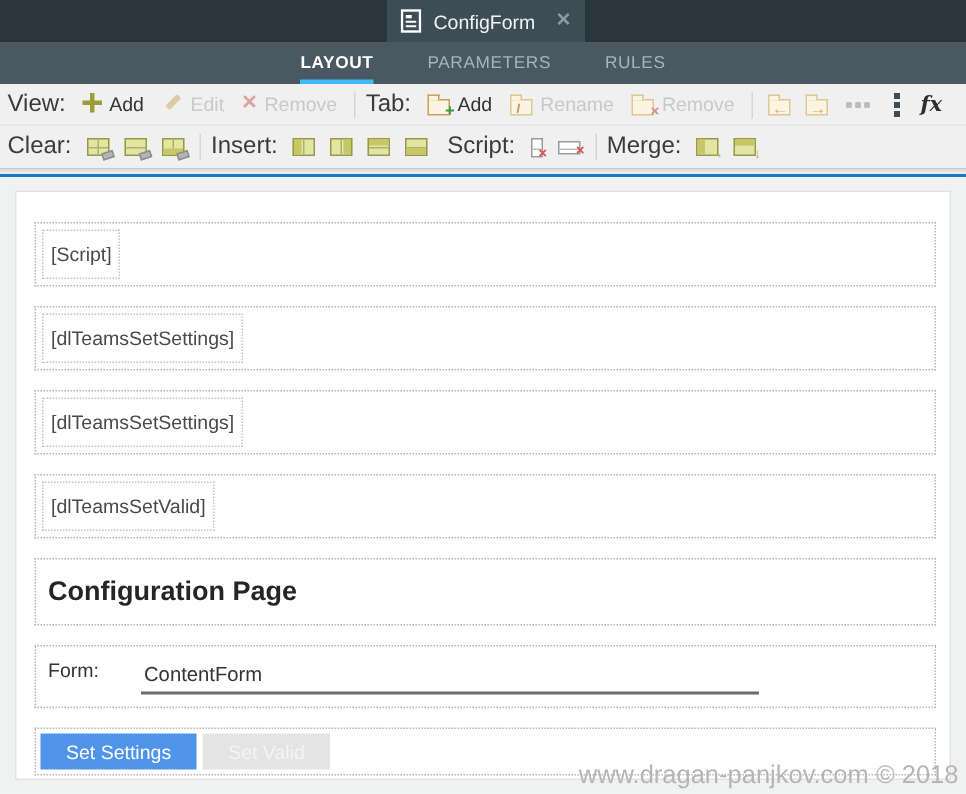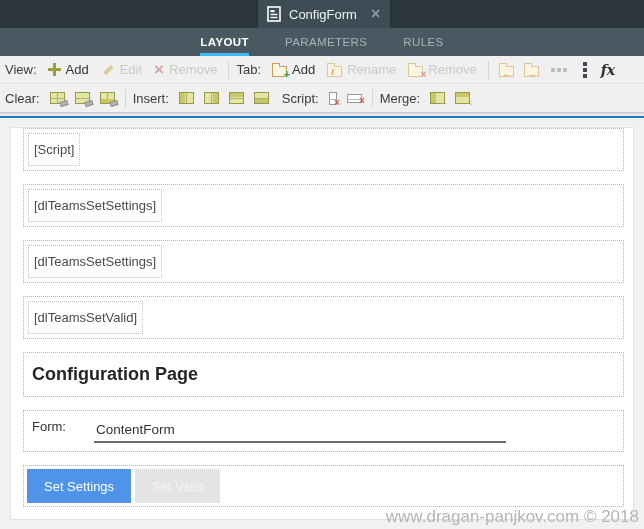--- a/index.html
+++ b/index.html
@@ -17,22 +17,22 @@
   
   .navbar { height:28px; background:#4a5961; display:flex; justify-content:center; gap:36px; }
   .navtab { display:flex; align-items:center; color:#a7b4ba; font-size:11.5px; letter-spacing:.4px;
             border-bottom:3px solid transparent; padding-top:3px; cursor:pointer; }
   .navtab.active { color:#ffffff; font-weight:bold; border-bottom-color:#3fb9f8; }
 
   
   .toolbar { background:#f0f0f0; }
   .trow { height:28px; display:flex; align-items:center; padding:0 3px; }
   .trow1 { border-bottom:1px solid #e4e4e4; }
-  .tlab { font-size:13px; color:#3b3b3b; margin:0 5px 0 2px; }
-  .tbtn { display:flex; align-items:center; gap:5px; padding:2px 6px; cursor:pointer; }
+  .tlab { font-size:16px; color:#3b3b3b; margin:0 5px 0 2px; }
+  .tbtn { display:flex; align-items:flex-start; gap:5px; padding:2px 6px; cursor:pointer; }
   .tbtn .blab { font-size:13px; color:#333; }
   .tbtn.dis { cursor:default; }
   .tbtn.dis .blab { color:#c9c9c9; }
   .iconbtn { display:flex; align-items:center; padding:2px 5px; cursor:pointer; }
   .sep { width:1px; height:18px; background:#d5d5d5; margin:0 5px; }
 
   
   .plusicn { position:relative; width:13px; height:13px; display:inline-block; }
   .plusicn::before { content:''; position:absolute; left:5px; top:0; width:3px; height:13px; background:#9c9d35; }
   .plusicn::after  { content:''; position:absolute; top:5px; left:0; width:13px; height:3px; background:#9c9d35; }
@@ -78,33 +78,33 @@
   .flattbl { position:relative; width:15px; height:9px; border:1px solid #9a9a9a; background:#fff; display:inline-block; }
   .flattbl .mid { position:absolute; top:4px; left:0; right:0; height:1px; background:#bdbdbd; }
 
   .tb-bottom { height:1px; background:#c9c9c9; }
   .tb-shadow { height:3px; background:linear-gradient(#dcdcdc, #efefef); }
   .blueline { height:2px; background:#1c75bd; }
 
   
   .panel { position:absolute; left:10px; right:10px; top:127px; bottom:9px;
            background:#ffffff; border:1px solid #e2e2e2;
-           padding:0 9px 12px 12px; display:flex; flex-direction:column; gap:13px; }
+           padding:20px 9px 12px 12px; display:flex; flex-direction:column; gap:13px; }
   .drow { border:1px dotted #b5b5b5; background:#fff; }
   .tokrow { padding:3px; }
   .token { display:inline-block; border:1px dotted #c2c2c2; padding:8px 5px; font-size:13px;
            color:#4a4a4a; margin:1px; cursor:pointer; }
   .headrow { padding:11px 8px; font-size:18px; font-weight:bold; color:#252525; cursor:pointer; }
   .formrow { padding:8px 8px; display:flex; align-items:flex-start; cursor:pointer; }
   .formrow .flab { font-size:13px; color:#333; width:62px; }
   .formrow input { border:none; border-bottom:2px solid #6b6b6b; width:412px; font-size:13.5px;
                    color:#333; padding:3px 2px 4px 2px; background:transparent; outline:none;
                    font-family:"Liberation Sans", sans-serif; }
   .btnrow { padding:3px; display:flex; gap:4px; }
-  .cbtn { height:34px; padding:0 17px; font-size:13px; display:flex; align-items:center; border:none; cursor:pointer;
+  .cbtn { height:24px; padding:0 17px; font-size:13px; display:flex; align-items:center; border:none; cursor:pointer;
           font-family:"Liberation Sans", sans-serif; }
   .cbtn.primary { background:#4f94e9; color:#ffffff; }
   .cbtn.disabled { background:#e4e4e4; color:#f4f4f4; }
 
   .watermark { position:absolute; right:5px; bottom:2px; font-size:17px; color:#b5b5b5; }
 </style>
 </head>
 <body>
 
 <div class="app">

